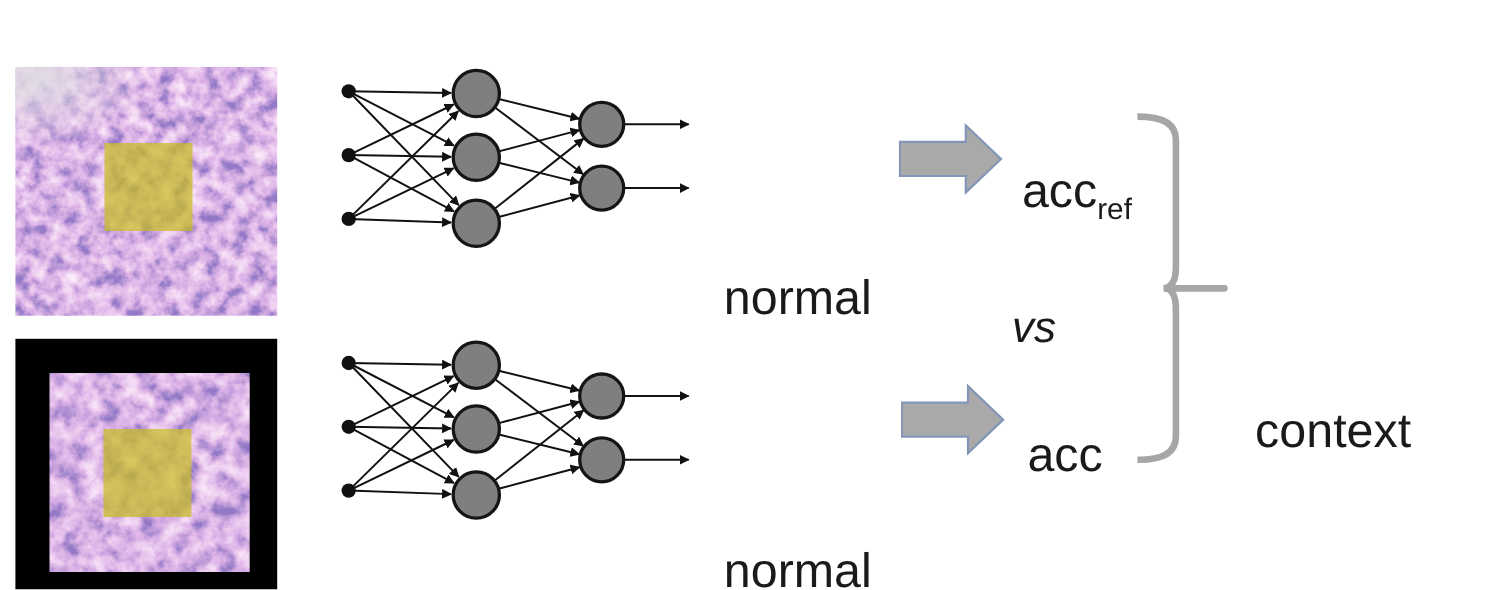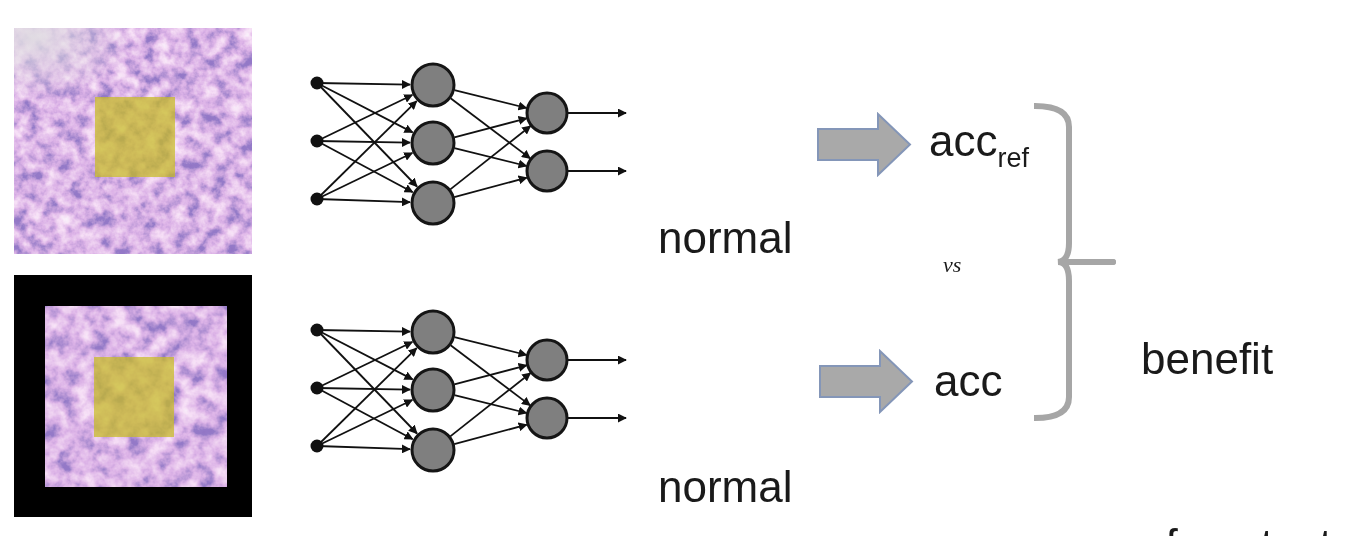--- a/index.html
+++ b/index.html
@@ -1,20 +1,20 @@
 <!DOCTYPE html>
 <html><head>
 <meta charset="utf-8">
 <style>
   html,body{margin:0;padding:0;background:#ffffff;}
   .stage{
     position:relative;width:1354px;height:536px;background:#ffffff;overflow:hidden;
     font-family:"Liberation Sans",sans-serif;color:#1a1a1a;
   }
-  .abs{position:absolute;}
+  .abs{position:absolute;margin-top:33px;}
   .defs-svg{position:absolute;width:0;height:0;overflow:hidden;}
   .patch-top{left:14px;top:28px;width:238px;height:226px;}
   .patch-top svg{display:block;}
   .corner-light{
     left:14px;top:28px;width:238px;height:226px;pointer-events:none;
     background:radial-gradient(ellipse 150px 95px at 8% 4%, rgba(224,221,226,0.95), rgba(224,221,226,0.0) 65%);
   }
   .mask-frame{left:14px;top:275px;width:238px;height:242px;background:#000000;}
   .inner-patch{position:absolute;left:31px;top:31px;}
   .inner-patch svg{display:block;}
@@ -24,21 +24,21 @@
   .nn{position:absolute;width:335px;height:195px;}
   .nn-top{left:300px;top:48px;}
   .nn-bottom{left:300px;top:295px;}
   .labels{font-size:44px;line-height:62px;white-space:pre;}
   .outputs-top{left:658px;top:83px;}
   .outputs-bottom{left:658px;top:332px;}
   .acc{font-size:44px;line-height:46px;white-space:pre;}
   .acc-top{left:929px;top:118px;}
   .acc-bottom{left:934px;top:358px;}
   .acc sub{font-size:27px;vertical-align:-11px;line-height:0;}
-  .vs{left:943px;top:249px;font-size:22px;font-style:italic;line-height:32px;font-family:Liberation Serif, serif;}
+  .vs{left:920px;top:249px;font-size:40px;font-style:italic;line-height:32px;}
   .blockarrow{position:absolute;width:95px;height:65px;}
   .blockarrow-top{left:817px;top:112px;}
   .blockarrow-bottom{left:819px;top:349px;}
   .brace-svg{position:absolute;left:1034px;top:100px;width:120px;height:326px;}
   .conclusion{left:1141px;top:204px;}
 </style>
 </head>
 <body>
 
 <div class="stage">
@@ -145,17 +145,17 @@
   <div class="abs vs">vs</div>
 
   <svg class="brace-svg" viewBox="0 0 120 326">
     <g fill="none" stroke="#a6a6a6" stroke-width="6" stroke-linecap="round">
       <path d="M 1,6 Q 35,6 35,27 L 35,143 Q 35,161 24,162 L 79,162"></path>
       <path d="M 1,318 Q 35,318 35,297 L 35,181 Q 35,162 24,162 L 79,162"></path>
     </g>
   </svg>
 
   <div class="abs labels conclusion">
-    <div>benefit</div>
+    <div>context</div>
     <div>of context</div>
   </div>
 
 </div>
 
 </body></html>

